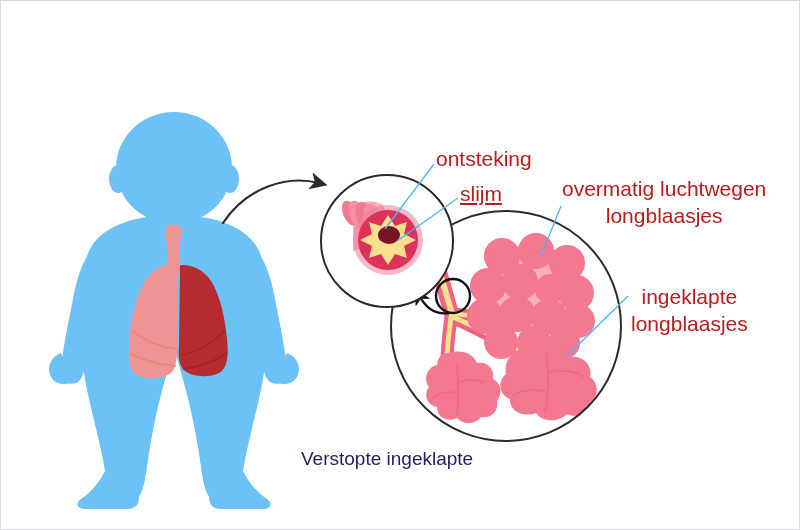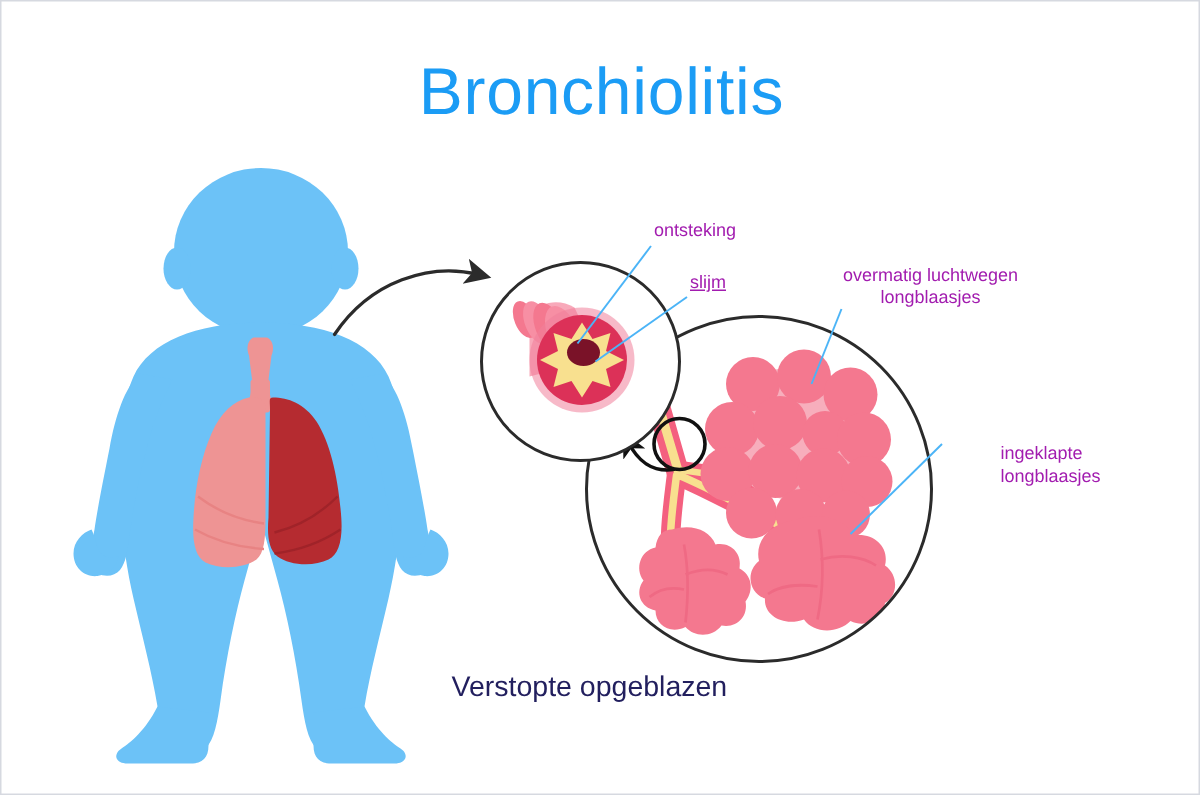--- a/index.html
+++ b/index.html
@@ -46,30 +46,30 @@
     width: 420px;
     text-align: left;
     font-family: "Liberation Sans", sans-serif;
     font-size: 19px;
     font-weight: 400;
     color: #221f5e;
   }
   .lbl {
     position: absolute;
     font-family: "Liberation Sans", sans-serif;
-    font-size: 12px;
+    font-size: 21px;
     font-weight: 400;
-    color: #a21caf;
+    color: #b91c1c;
     line-height: 1.28;
     white-space: pre;
   }
   .lbl-ontsteking { left: 435px; top: 145px; }
   .lbl-slijm      { left: 459px; top: 180px; text-decoration: underline; }
   .lbl-inflated   { left: 561px; top: 175px; text-align: center; }
-  .lbl-collapsed  { left: 630px; top: 294px; text-align: left; margin-left: 36px; }
+  .lbl-collapsed  { left: 630px; top: 283px; text-align: center; }
 </style>
 </head>
 <body>
 
 <div id="infographic">
 
   <svg id="scene" viewBox="0 0 800 530" xmlns="http://www.w3.org/2000/svg">
 
     <defs>
       <clipPath id="clipTopCircle">
@@ -281,27 +281,26 @@
     </g>
 
     <g stroke="#4bb4f7" stroke-width="1.3" fill="none">
       <line x1="433" y1="163" x2="384" y2="228"></line>
       <line x1="457" y1="197" x2="396" y2="240"></line>
       <line x1="560" y1="205" x2="540" y2="255"></line>
       <line x1="627" y1="295" x2="566" y2="355"></line>
     </g>
   </svg>
 
-  <div class="title-text">Bronchiolitis</div>
 
   <div class="lbl lbl-ontsteking">ontsteking</div>
 
   <div class="lbl lbl-slijm">slijm</div>
 
   <div class="lbl lbl-inflated">overmatig luchtwegen
 longblaasjes</div>
 
   <div class="lbl lbl-collapsed">ingeklapte
 longblaasjes</div>
 
-  <div class="caption-text">Verstopte opgeblazen</div>
+  <div class="caption-text">Verstopte ingeklapte</div>
 
 </div>
 
 </body></html>

